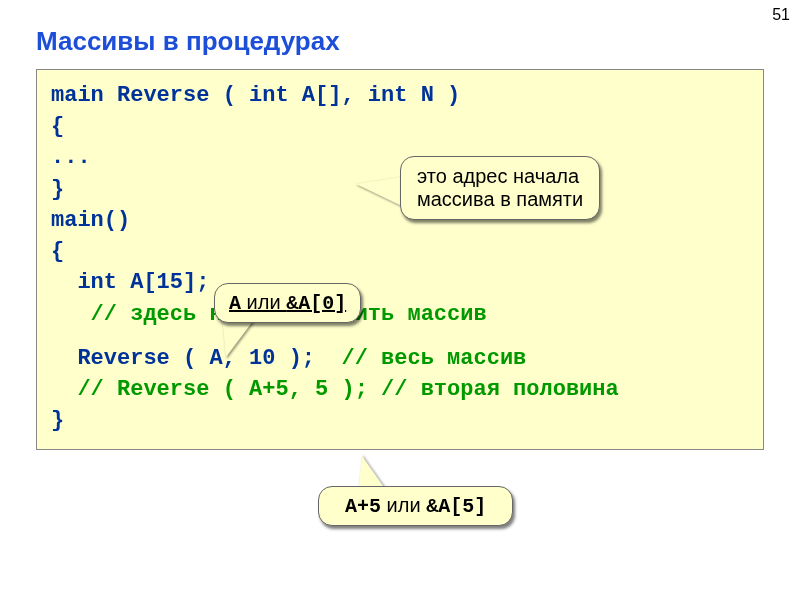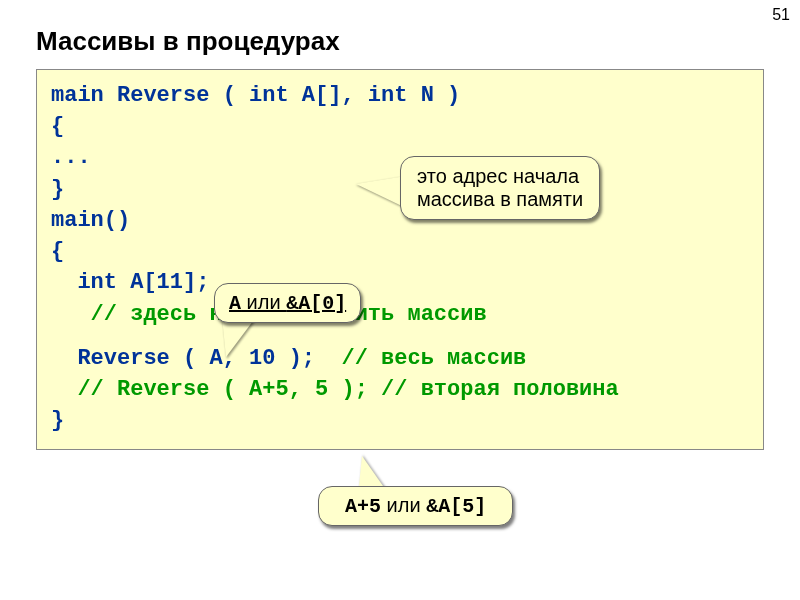--- a/index.html
+++ b/index.html
@@ -14,21 +14,21 @@
   .page-number {
     position: absolute;
     top: 6px;
     right: 10px;
     font-size: 16px;
     color: #000;
   }
   .title {
     font-size: 26px;
     font-weight: bold;
-    color: #000000;
+    color: #1d4ed8;
     padding: 26px 0 10px 36px;
   }
   .code-box {
     margin: 2px 36px 0 36px;
     background: #ffffcc;
     border: 1px solid #888;
     padding: 10px 14px 12px 14px;
     position: relative;
     font-family: "Courier New", monospace;
     font-size: 22px;
@@ -97,21 +97,21 @@
 
 <h1 class="title">Массивы в процедурах</h1>
 
 <div class="code-box">
   <div>main Reverse ( int A[], int N )</div>
   <div>{</div>
   <div>...</div>
   <div>}</div>
   <div>main()</div>
   <div>{</div>
-  <div style="white-space:pre;">  int A[11];</div>
+  <div style="white-space:pre;">  int A[15];</div>
   <div style="white-space:pre;"><span>   </span><span class="cmt">// здесь надо заполнить массив</span></div>
   <div style="white-space:pre;margin-top:13px;"><span>  Reverse ( A, 10 );  </span><span class="cmt">// весь массив</span></div>
   <div style="white-space:pre;"><span>  </span><span class="cmt">// Reverse ( A+5, 5 ); // вторая половина</span></div>
   <div>}</div>
 </div>
 
 <div class="callouts">
 
   <div class="callout c1">
     <div class="tail"></div>

